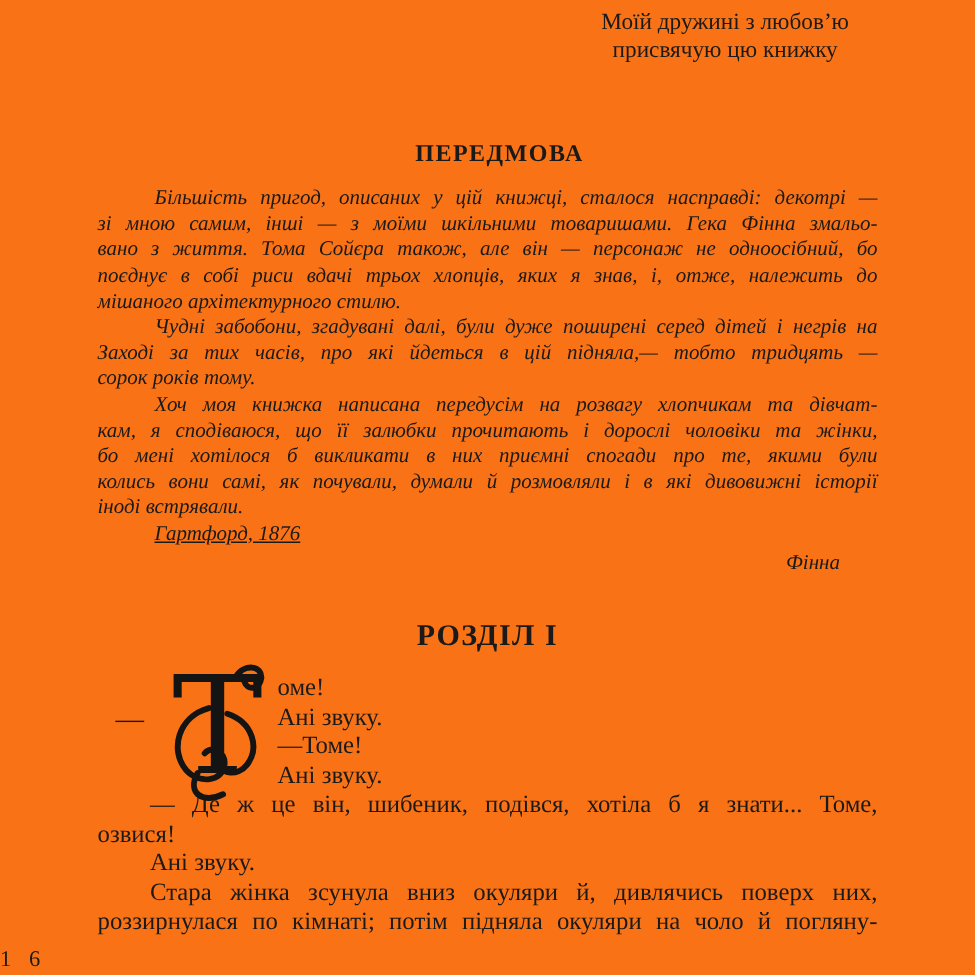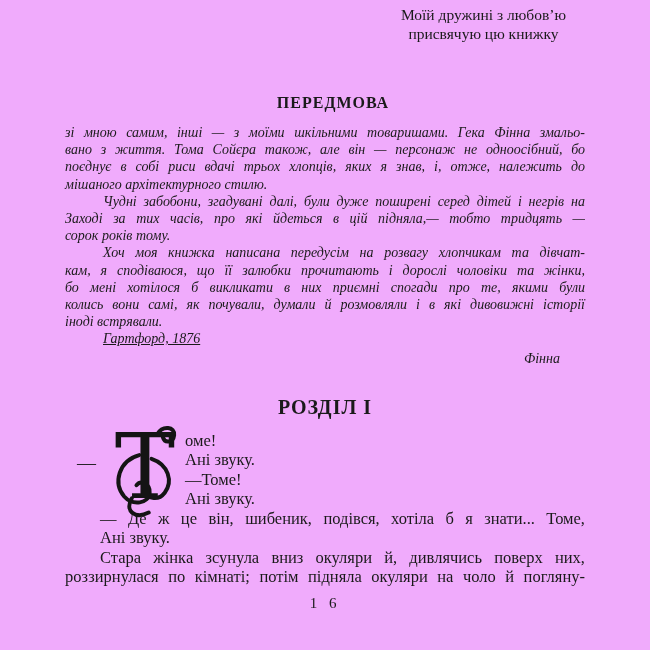--- a/index.html
+++ b/index.html
@@ -1,21 +1,21 @@
 <!DOCTYPE html>
 <html><head>
 <meta charset="utf-8">
 <style>
   html,body { margin:0; padding:0; }
   body { background:#e8e8e8; }
   .page {
     position:relative;
     width:650px; height:650px;
     margin:0 auto;
-    background:#f0abfc;
+    background:#f97316;
     color:#1a1a1a;
     font-family:"Liberation Serif", serif;
     overflow:hidden;
   }
   
   .dedication {
     width:fit-content;
     margin:5px 84px 0 auto;
     text-align:center;
     font-size:15.5px;
@@ -76,40 +76,41 @@
     letter-spacing:-1px;
   }
   .dc-svg {
     position:absolute;
     left:46px; top:-8px;
     width:66px; height:98px;
     overflow:visible;
   }
   .pagenum {
     margin-top:7px;
-    text-align:center;
+    text-align:left;
     font-size:15px;
     letter-spacing:4px;
     line-height:18px;
   }
 </style>
 </head>
 <body>
 
 <div class="page">
 
   <div class="dedication">
     <div>Моїй дружині з любов’ю</div>
     <div>присвячую цю книжку</div>
   </div>
 
   <div class="preface-title">ПЕРЕДМОВА</div>
 
   <div class="preface">
 
+      <div class="pline ind just">Більшість пригод, описаних у цій книжці, сталося насправді: декотрі —</div>
 
       <div class="pline just">зі мною самим, інші — з моїми шкільними товаришами. Гека Фінна змальо-</div>
 
       <div class="pline just">вано з життя. Тома Сойєра також, але він — персонаж не одноосібний, бо</div>
 
       <div class="pline just">поєднує в собі риси вдачі трьох хлопців, яких я знав, і, отже, належить до</div>
 
       <div class="pline">мішаного архітектурного стилю.</div>
 
       <div class="pline ind just">Чудні забобони, згадувані далі, були дуже поширені серед дітей і негрів на</div>
@@ -155,20 +156,21 @@
         <div class="oline">Ані звуку.</div>
 
         <div class="oline">—Томе!</div>
 
         <div class="oline">Ані звуку.</div>
       </div>
     <div>
 
         <div class="cline ind just">— Де ж це він, шибеник, подівся, хотіла б я знати... Томе,</div>
 
+        <div class="cline">озвися!</div>
 
         <div class="cline ind">Ані звуку.</div>
 
         <div class="cline ind just">Стара жінка зсунула вниз окуляри й, дивлячись поверх них,</div>
 
         <div class="cline just">роззирнулася по кімнаті; потім підняла окуляри на чоло й погляну-</div>
       </div>
   </div>
 
   <div class="pagenum">1 6</div>

